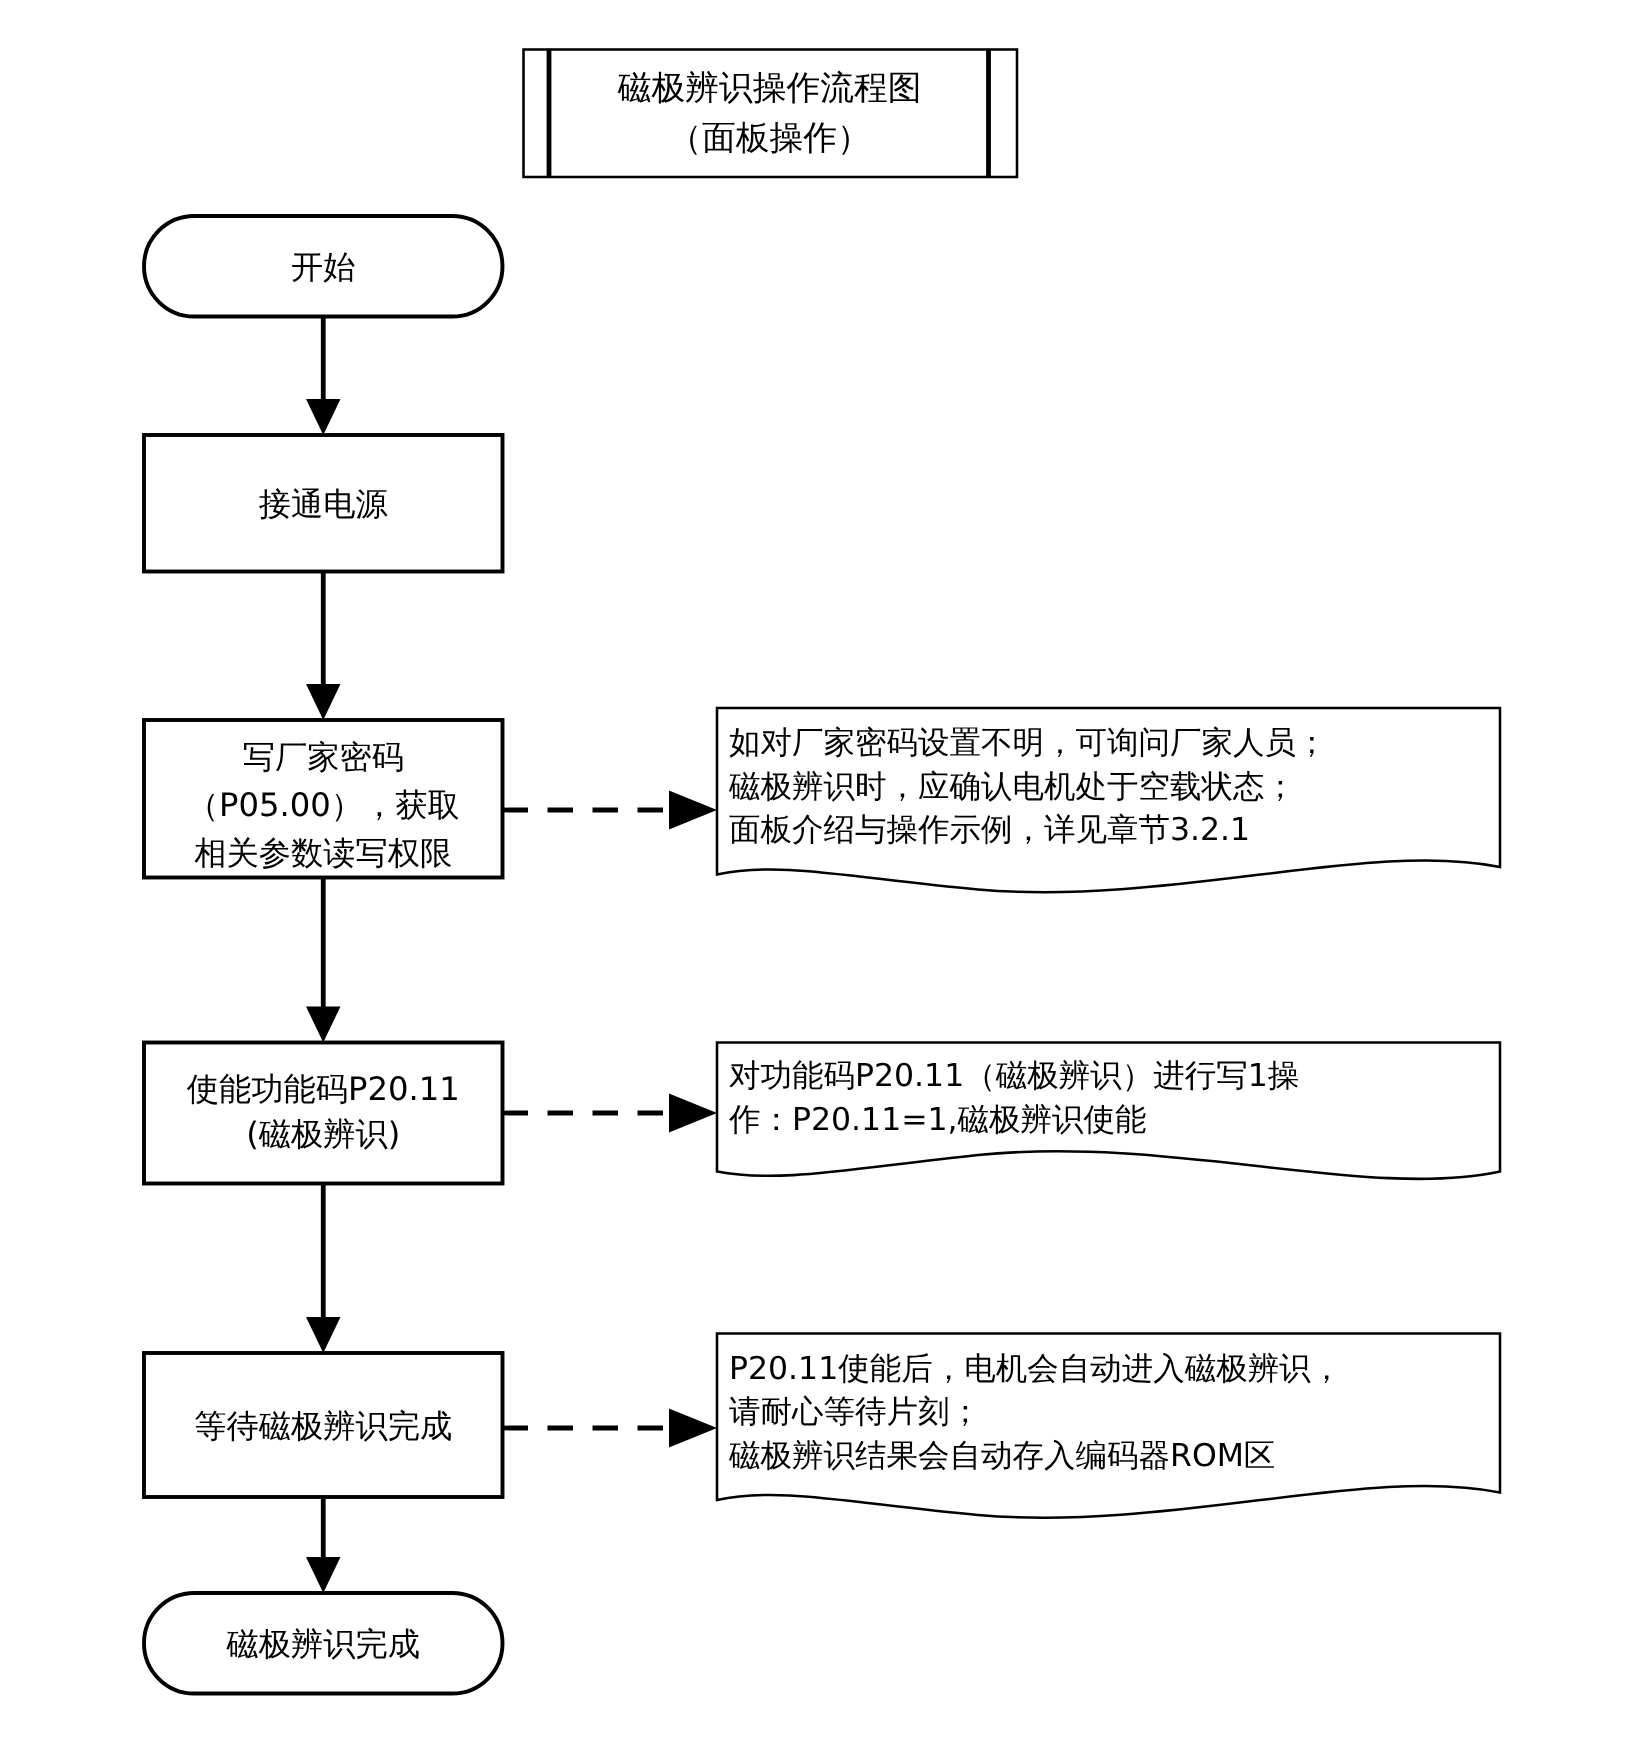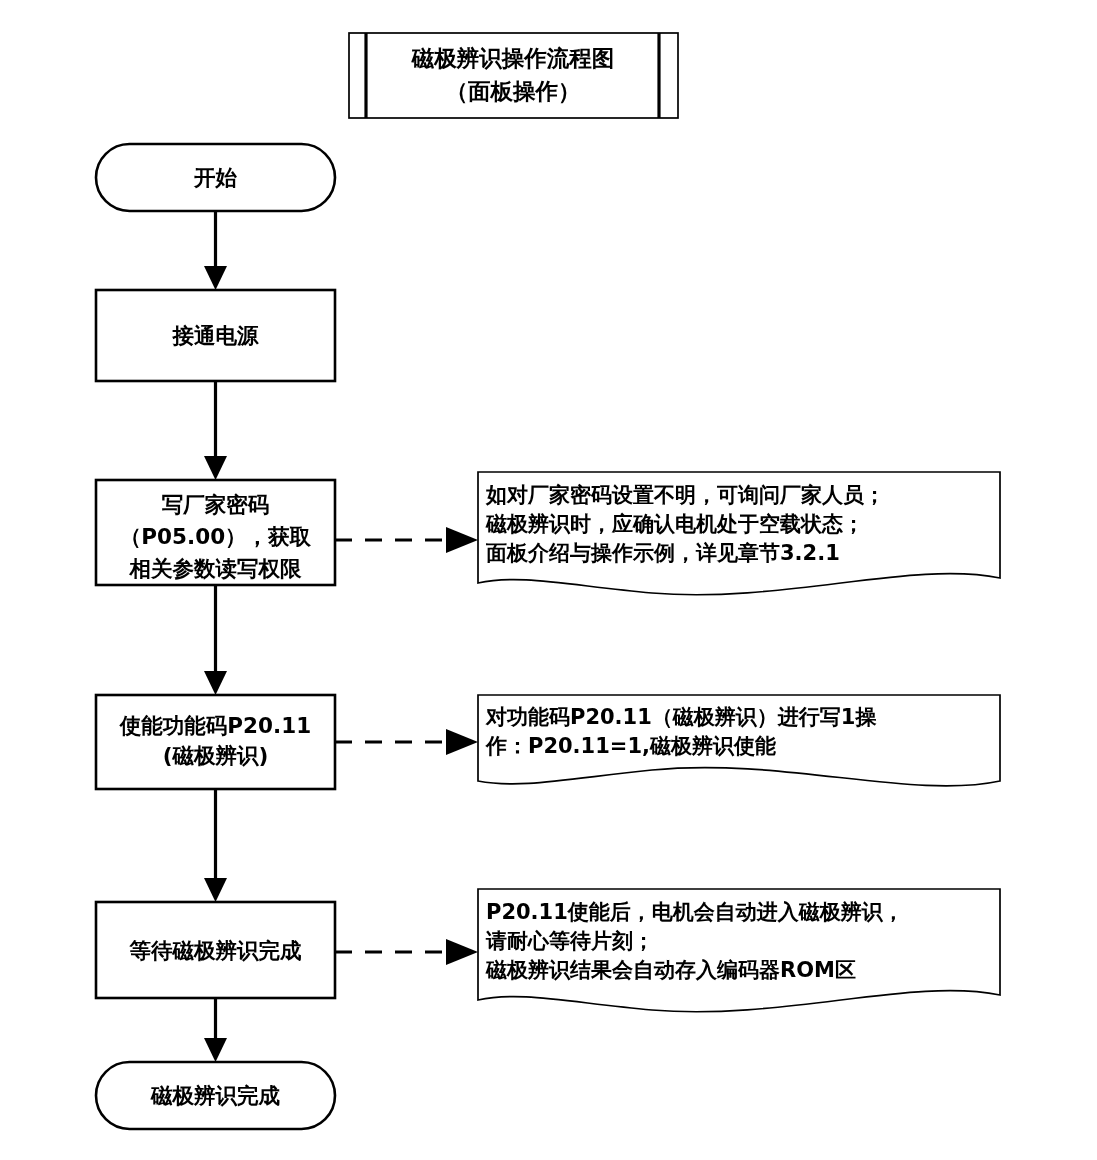--- a/index.html
+++ b/index.html
@@ -13,21 +13,20 @@
     font-family: "DejaVu Sans", "Liberation Sans", sans-serif;
     position: relative;
     overflow: hidden;
   }
   #flow-root {
     position: absolute;
     left: 0;
     top: 0;
     width: 1097px;
     height: 980px;
-    font-weight: bold;
   }
   svg.flow-canvas {
     display: block;
     width: 1097px;
     height: 1160px;
   }
   .shape-stroke {
     fill: #ffffff;
     stroke: #000000;
     stroke-width: 2.6;

